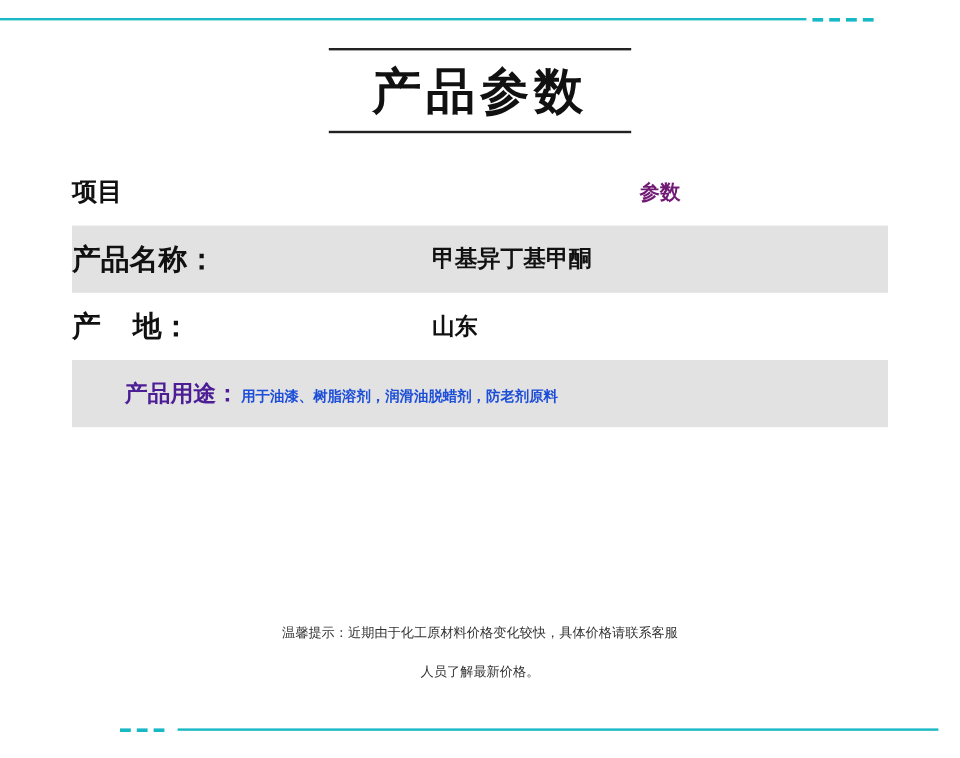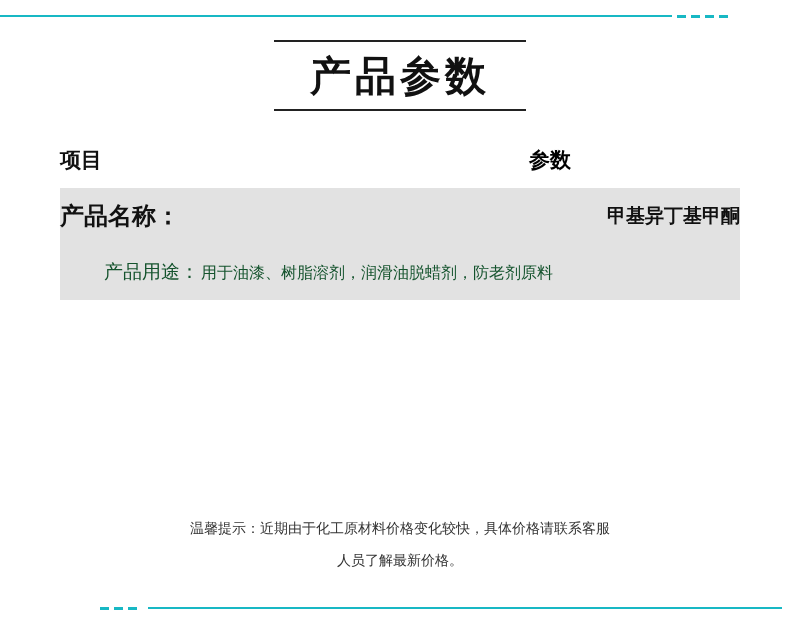--- a/index.html
+++ b/index.html
@@ -112,72 +112,72 @@
   .col-value { width: 380px; }
 
   .head-row td { height: 54px; margin-left: 29px; }
   .head-label {
     font-size: 21px;
     font-weight: bold;
     padding-left: 54px;
     color: #111;
   }
   .head-value {
-    font-size: 21px;
+    font-size: 17px;
     font-weight: bold;
     text-align: center;
-    color: #000000;
+    color: #701a75;
   }
 
   .shaded td { background: #e2e2e2; }
 
   .cell-label {
     font-size: 24px;
     font-weight: bold;
     padding-left: 44px;
     color: #111;
     white-space: pre;
   }
   .cell-value {
     font-size: 19px;
     font-weight: bold;
-    text-align: right;
+    text-align: left;
     color: #111;
   }
 
   
   .usage-row td {
     background: #e2e2e2;
     padding-left: 44px;
   }
   .usage-wrap {
     display: flex;
     align-items: baseline;
   }
   .usage-label {
     font-size: 19px;
-    font-weight: normal;
-    color: #14532d;
+    font-weight: bold;
+    color: #4c1d95;
     white-space: pre;
   }
   .usage-value {
-    font-size: 16px;
-    font-weight: normal;
-    color: #14532d;
+    font-size: 12px;
+    font-weight: bold;
+    color: #1d4ed8;
     margin-left: 2px;
   }
 
   
   .notice {
     position: absolute;
     top: 512px;
     left: 60px;
     width: 680px;
     text-align: center;
-    font-size: 14px;
+    font-size: 11px;
     line-height: 32px;
     color: #333;
   }
   .notice .l2 { display: block; }
 </style>
 </head>
 <body>
 
 <div class="page">
 
@@ -202,20 +202,24 @@
       <td class="col-value head-value">参数</td>
     </tr>
 
     <tr class="shaded">
       <td class="col-label cell-label">产品名称：</td>
       <td class="col-value cell-value">甲基异丁基甲酮</td>
     </tr>
 
 
 
+    <tr>
+      <td class="col-label cell-label">产    地：</td>
+      <td class="col-value cell-value">山东</td>
+    </tr>
 
     <tr class="usage-row">
       <td colspan="2">
         <div class="usage-wrap">
           <span class="usage-label">产品用途：</span>
           <span class="usage-value">用于油漆、树脂溶剂，润滑油脱蜡剂，防老剂原料</span>
         </div>
       </td>
     </tr>
   </tbody>

